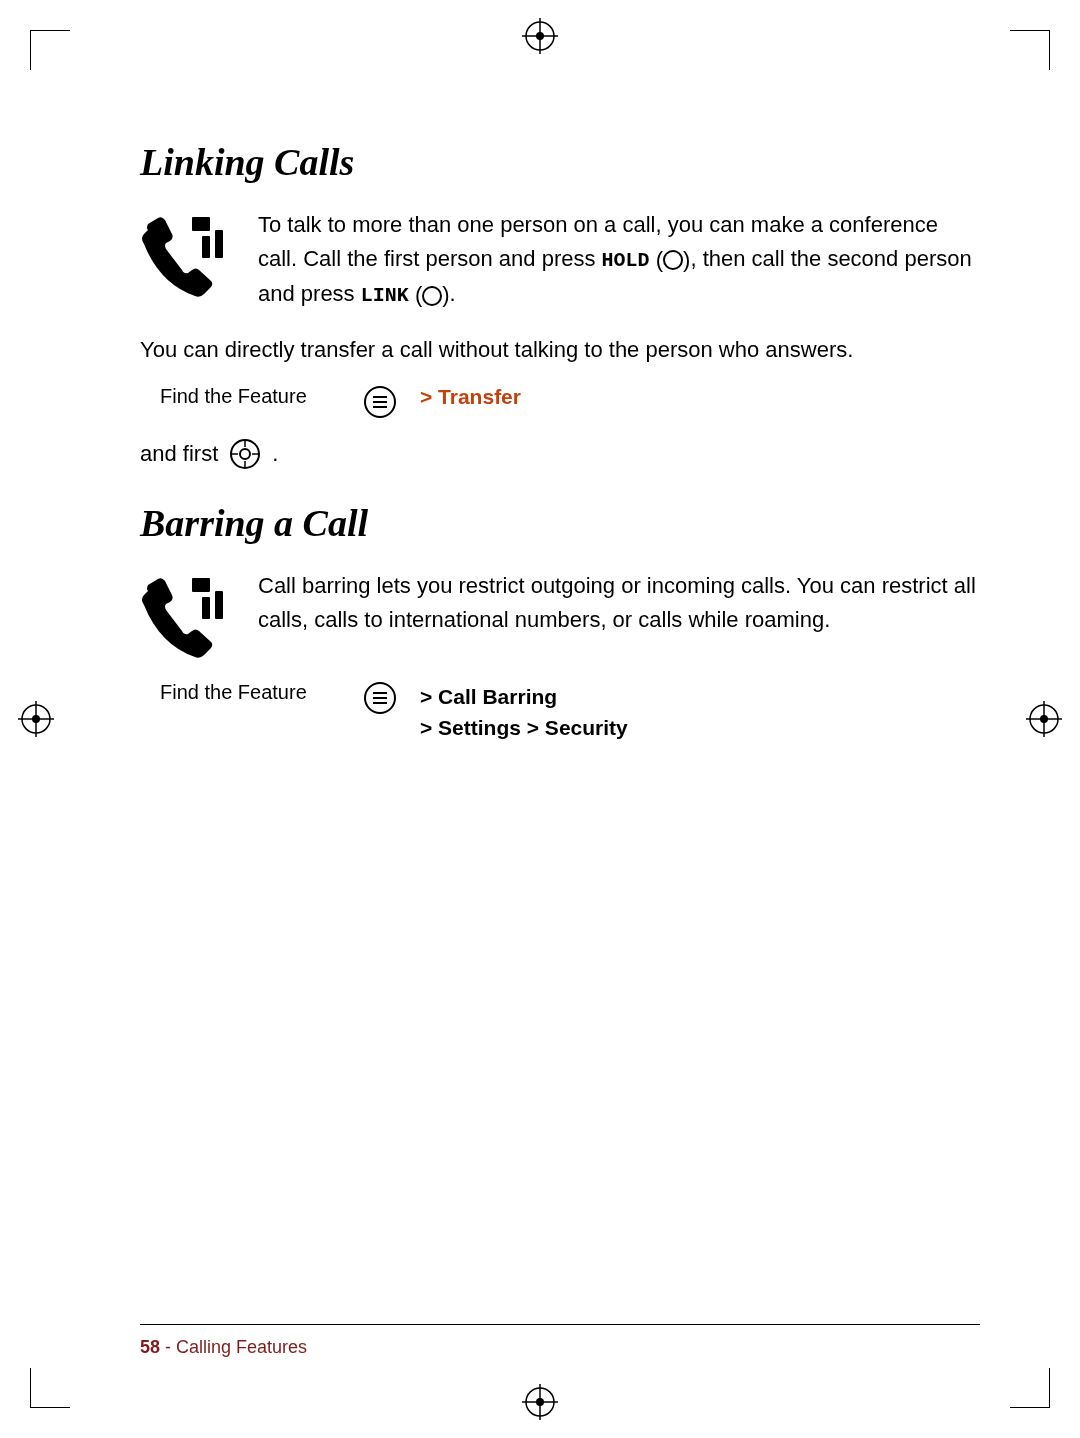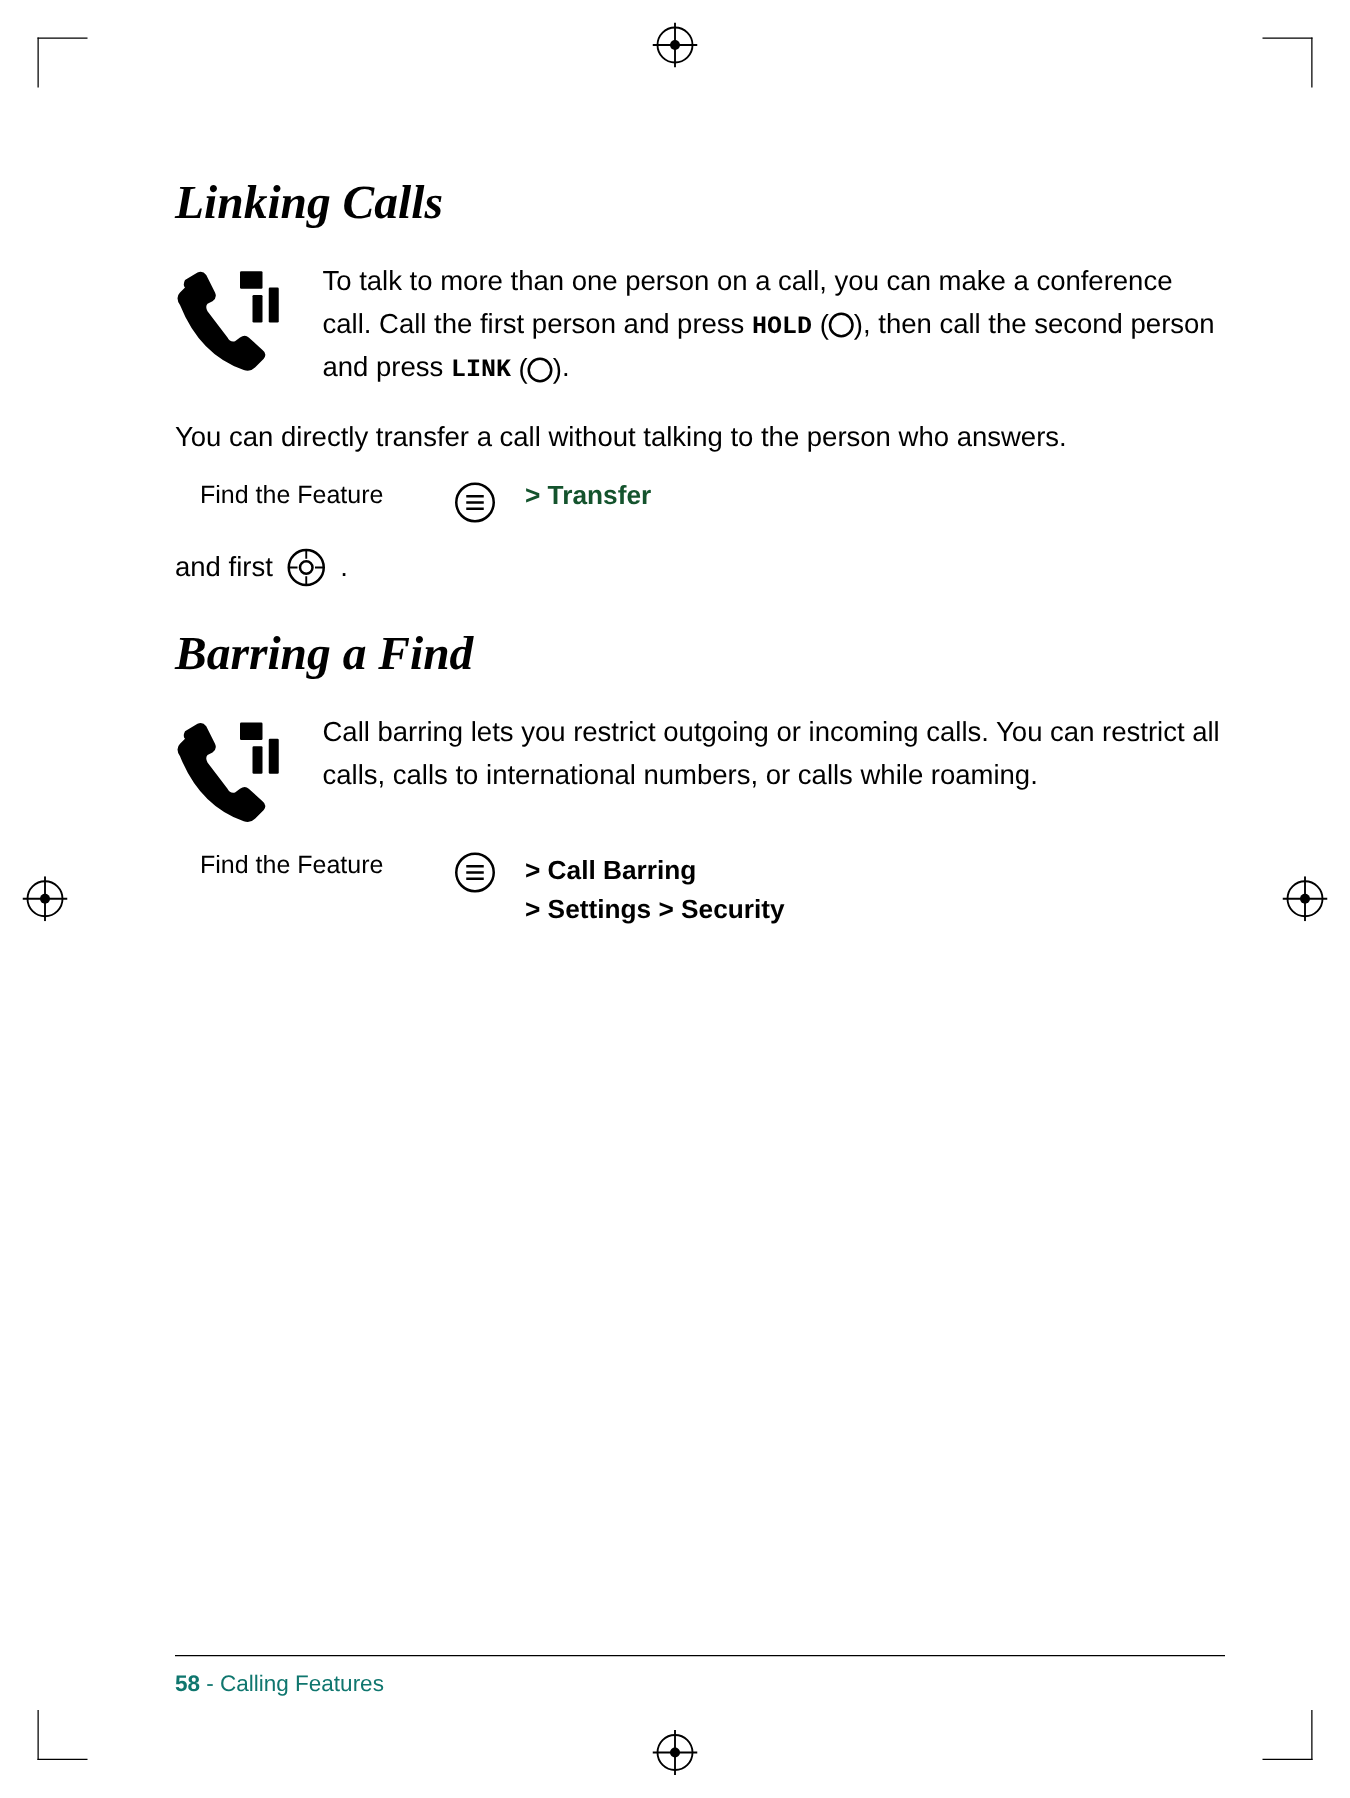--- a/index.html
+++ b/index.html
@@ -161,21 +161,21 @@
       min-width: 80px;
       display: flex;
       align-items: center;
       justify-content: center;
     }
 
     .feature-path {
       font-size: 21px;
       font-family: Arial, Helvetica, sans-serif;
       font-weight: bold;
-      color: #14532d;
+      color: #c2410c;
     }
 
     .and-press-row {
       display: flex;
       align-items: center;
       gap: 10px;
       margin: 10px 0 30px 0;
       font-size: 22px;
       font-family: Arial, Helvetica, sans-serif;
     }
@@ -193,21 +193,21 @@
       right: 100px;
       display: flex;
       align-items: center;
       border-top: 1px solid #000;
       padding-top: 12px;
     }
 
     .footer-text {
       font-size: 18px;
       font-family: Arial, Helvetica, sans-serif;
-      color: #0f766e;
+      color: #7f1d1d;
     }
 
     
     .feature-path-multi {
       font-size: 21px;
       font-family: Arial, Helvetica, sans-serif;
       font-weight: bold;
       color: #000;
       line-height: 1.5;
     }
@@ -313,21 +313,21 @@
             <line x1="17" y1="24" x2="17" y2="31" stroke="#000" stroke-width="1.5"></line>
             <line x1="3" y1="17" x2="10" y2="17" stroke="#000" stroke-width="1.5"></line>
             <line x1="24" y1="17" x2="31" y2="17" stroke="#000" stroke-width="1.5"></line>
           </svg>
         </span>
         <span>.</span>
       </div>
     </div>
 
     <div class="barring-section">
-      <h1 class="section-title">Barring a Find</h1>
+      <h1 class="section-title">Barring a Call</h1>
 
       <div class="icon-text-row">
 
         <div class="phone-icon">
           <svg viewBox="0 0 90 90" width="90" height="90">
             <g fill="#000">
               <rect x="52" y="5" width="18" height="14" rx="1"></rect>
               <path d="M8 18 Q6 16 8 12 L18 6 Q22 4 25 8 L32 22 Q34 26 30 29 L26 31 Q24 33 26 37 L42 58 Q44 62 48 61 L52 58 Q56 55 59 58 L70 68 Q74 71 71 75 L64 82 Q60 86 55 84 Q20 72 4 32 Q0 26 4 22 Z"></path>
               <rect x="62" y="24" width="8" height="22" rx="1"></rect>
               <rect x="75" y="18" width="8" height="28" rx="1"></rect>

